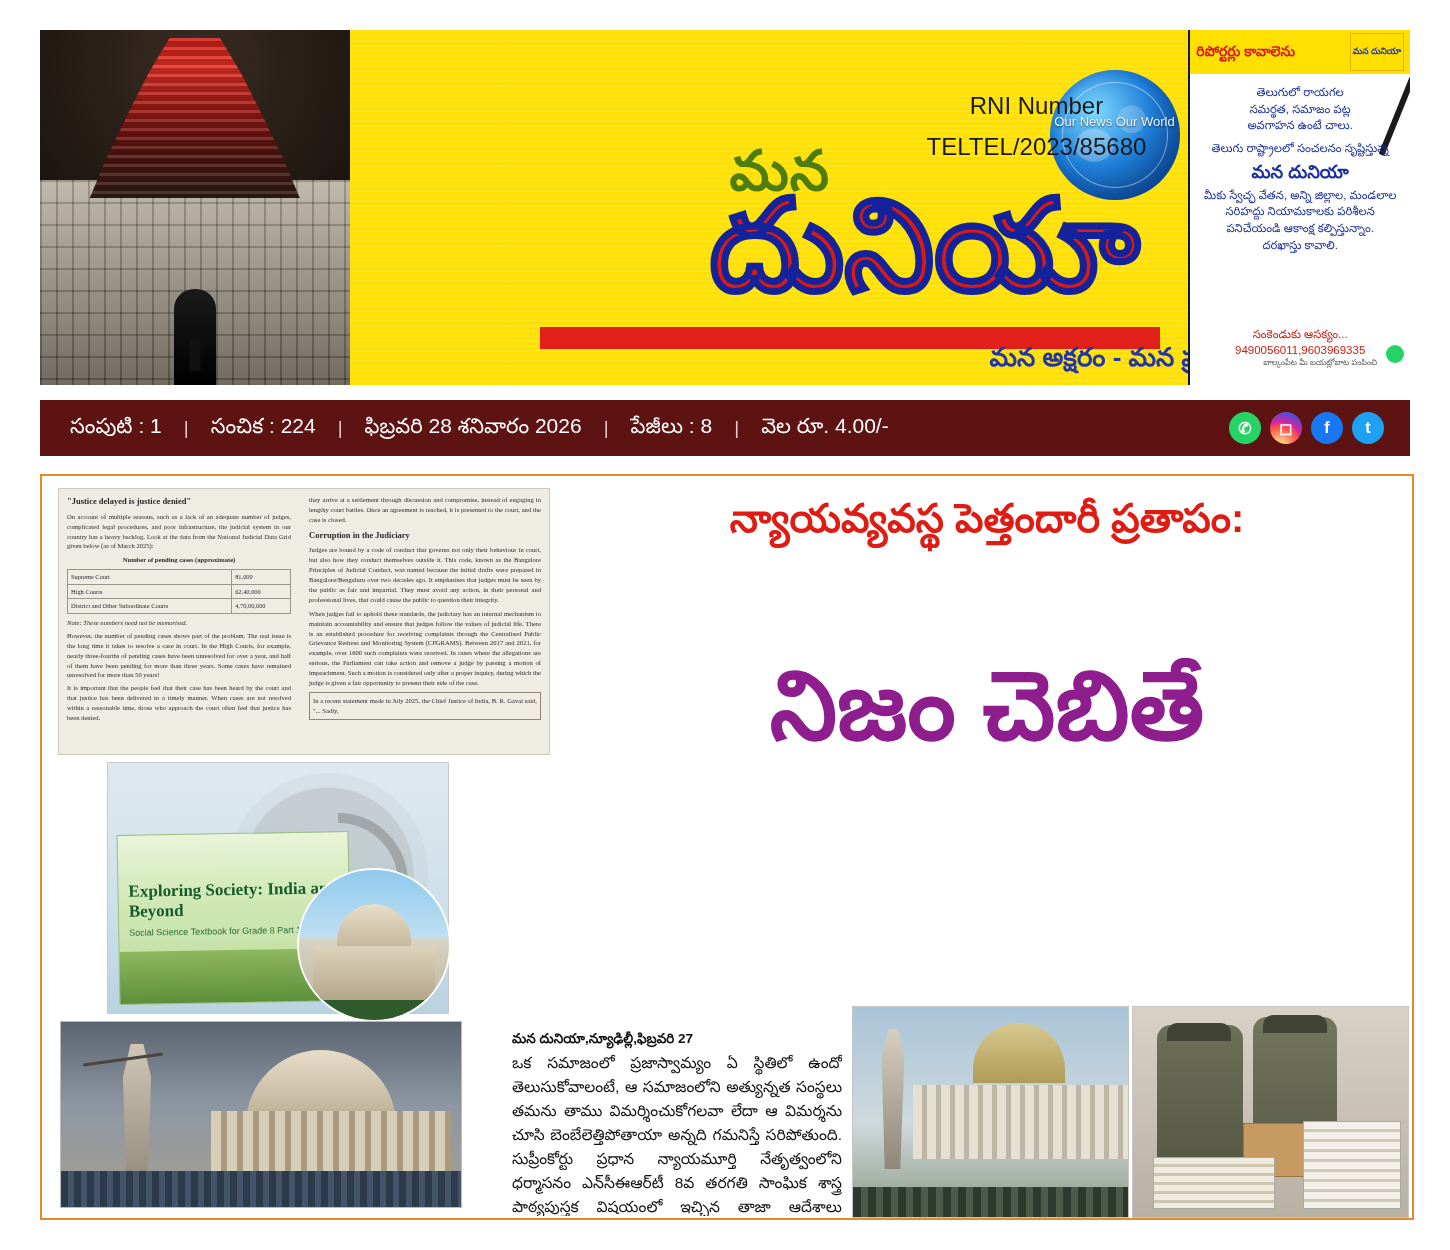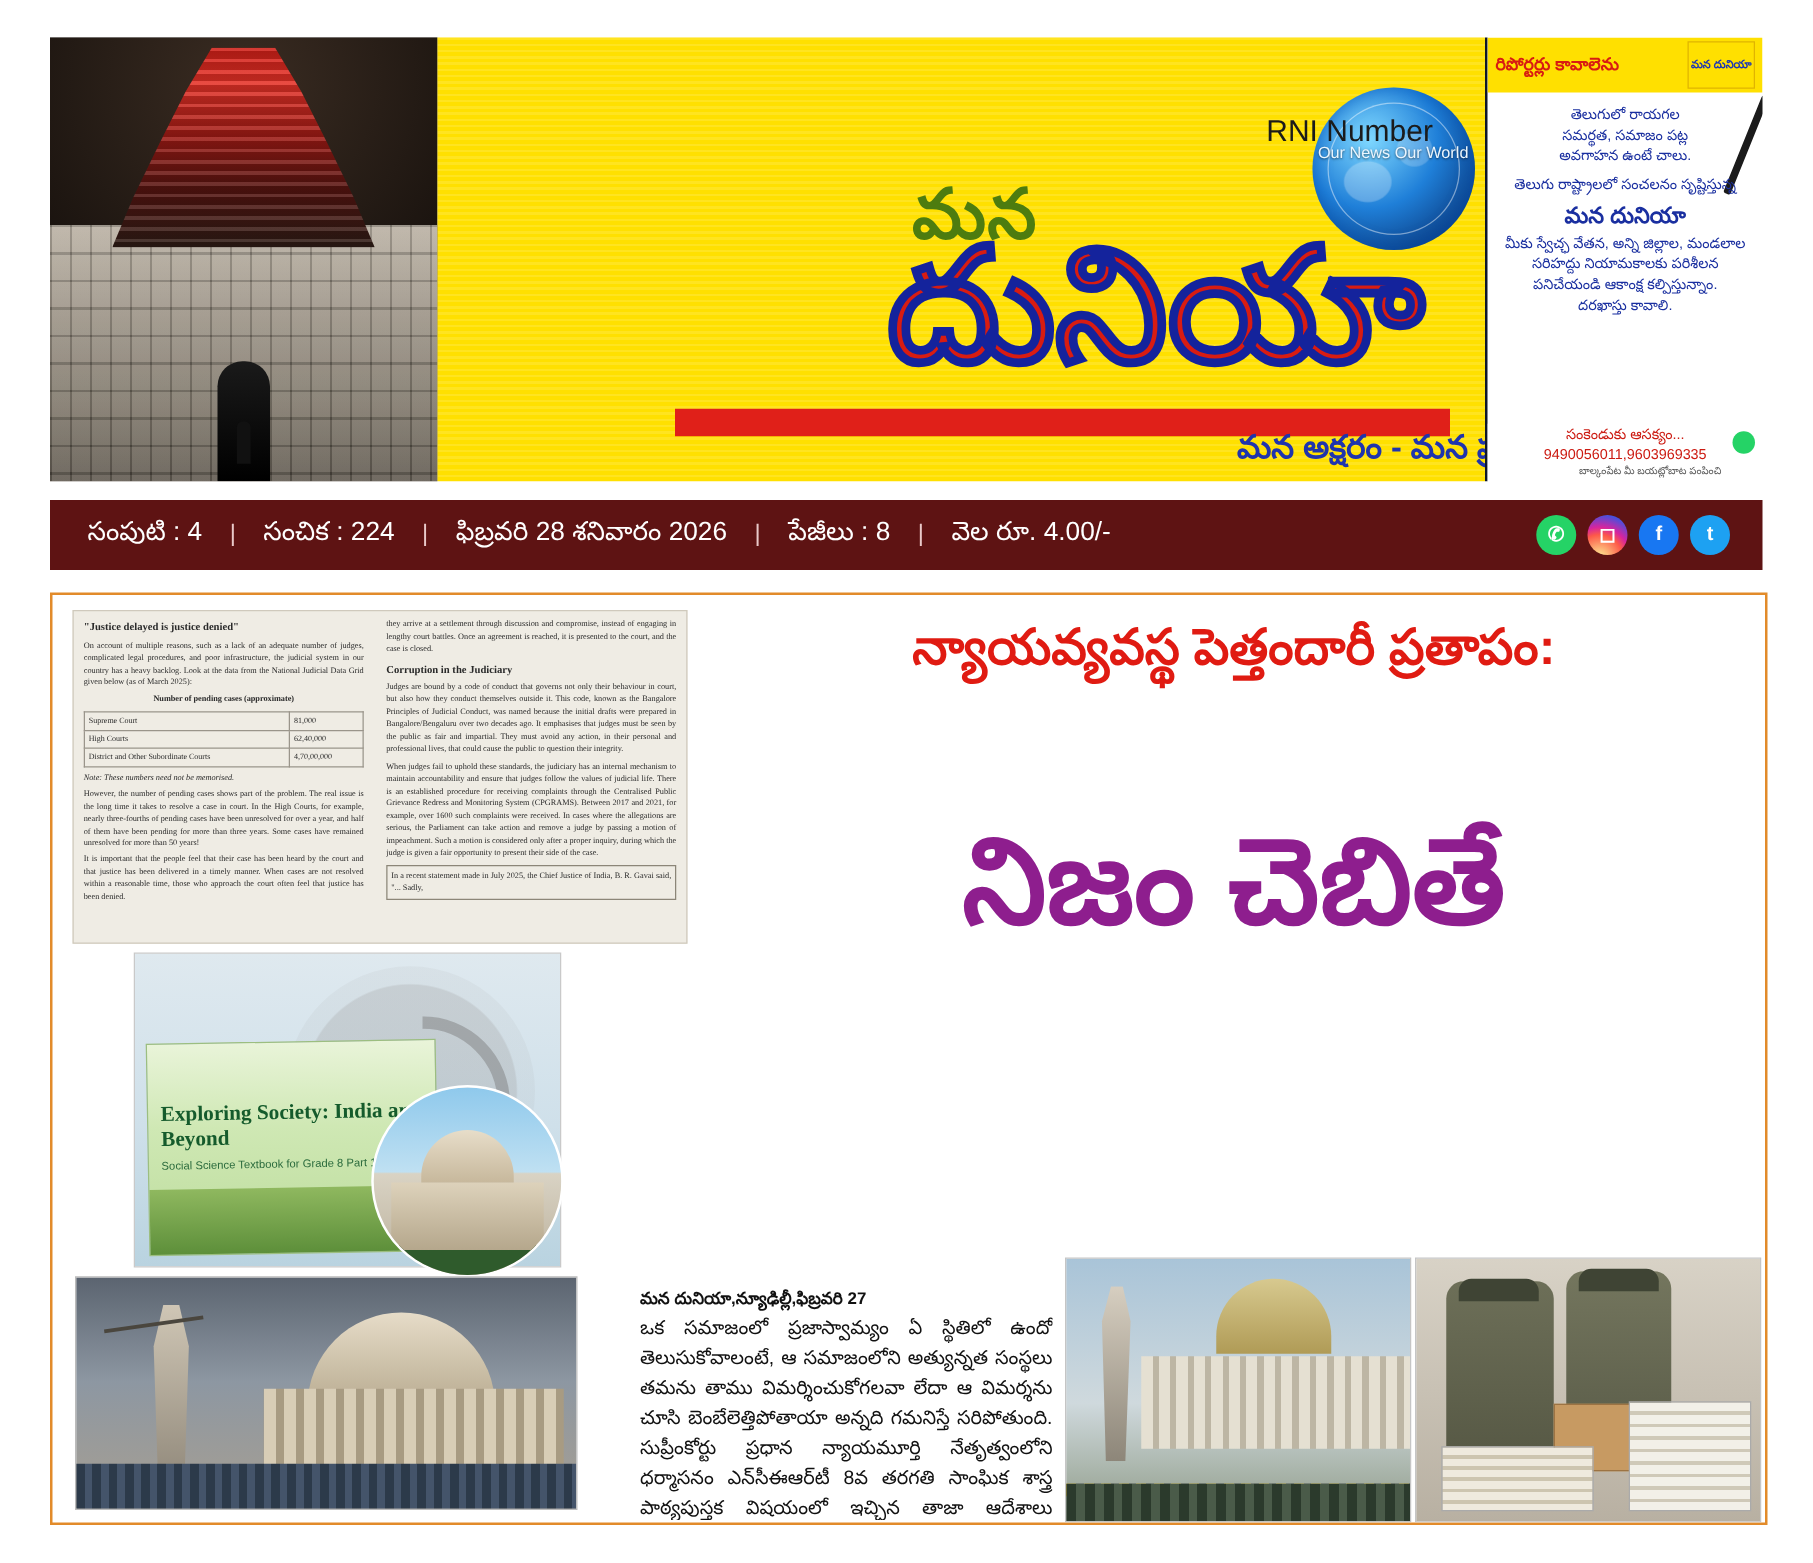--- a/index.html
+++ b/index.html
@@ -113,21 +113,21 @@
   .ad-pen{
     position:absolute;right:10px;top:44px;width:6px;height:84px;background:#1b1b1b;
     transform:rotate(22deg);border-radius:2px;
   }
   .ad-body{
     position:absolute;left:0;right:0;top:50px;bottom:44px;padding:4px 6px;
     color:#1a2fa0;font-size:11.5px;text-align:center;line-height:1.45;
   }
   .ad-body .big{color:#1a2fa0;font-size:18px;font-weight:bold;margin:2px 0;}
   .ad-bottom{
-    position:absolute;left:0;right:0;bottom:0;height:44px;background:#fff;
+    position:absolute;left:0;right:0;bottom:14px;height:44px;background:#fff;
     color:#cc1b12;font-size:11.5px;text-align:center;line-height:1.35;padding-top:2px;
   }
   .wa-dot{
     position:absolute;right:6px;bottom:22px;width:18px;height:18px;border-radius:50%;
     background:#25D366;
   }
 
   
   .infobar{
     position:absolute;left:40px;top:400px;width:1370px;height:56px;
@@ -339,20 +339,21 @@
     </div>
 
     <div class="title-block">
       <div class="globe"></div>
       <div class="globe-text">Our News
 Our World</div>
       <div class="mana">మన</div>
       <div class="duniya">దునియా</div>
       <div class="rni">
         <div>RNI Number</div>
+        <div>TELTEL/2023/85680</div>
       </div>
       <div class="tagline-bar"></div>
       <div class="tagline">మన అక్షరం - మన ప్రపంచం</div>
     </div>
 
     <div class="ad-box">
       <div class="ad-top">
         <div class="t1">రిపోర్టర్లు
 కావాలెను</div>
         <div class="logo-mini">మన దునియా</div>
@@ -373,21 +374,21 @@
         <div>సంకెండుకు ఆసక్యం...</div>
         <div>9490056011,9603969335</div>
         <div style="font-size:8px;color:#555;margin-left:40px;">బాల్కంపేట మీ బయట్లోబాట పంపించి</div>
       </div>
       <div class="wa-dot"></div>
     </div>
   </div>
 
   <div class="infobar">
     <div class="items">
-      <span class="it">సంపుటి : 4</span>
+      <span class="it">సంపుటి : 1</span>
       <span class="sep">|</span>
       <span class="it">సంచిక : 224</span>
       <span class="sep">|</span>
       <span class="it">ఫిబ్రవరి  28  శనివారం  2026</span>
       <span class="sep">|</span>
       <span class="it">పేజీలు : 8</span>
       <span class="sep">|</span>
       <span class="it">వెల రూ. 4.00/-</span>
     </div>
     <div class="socials">

